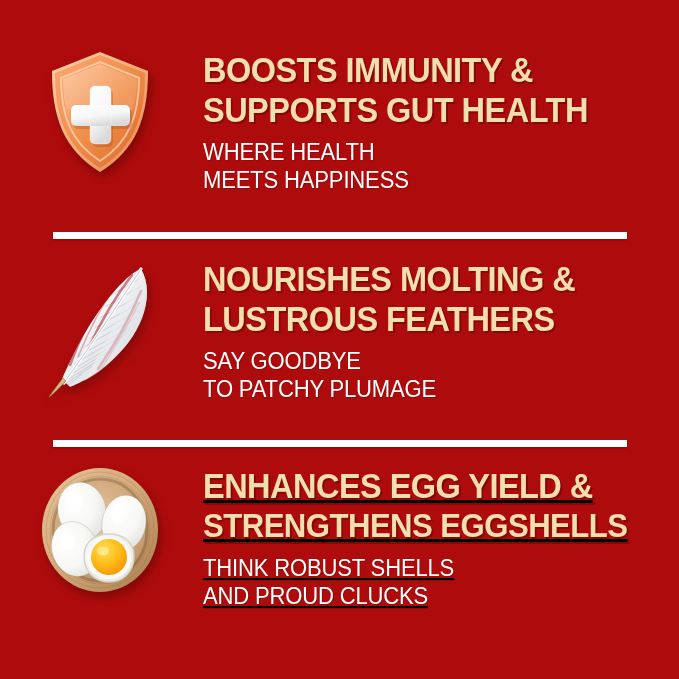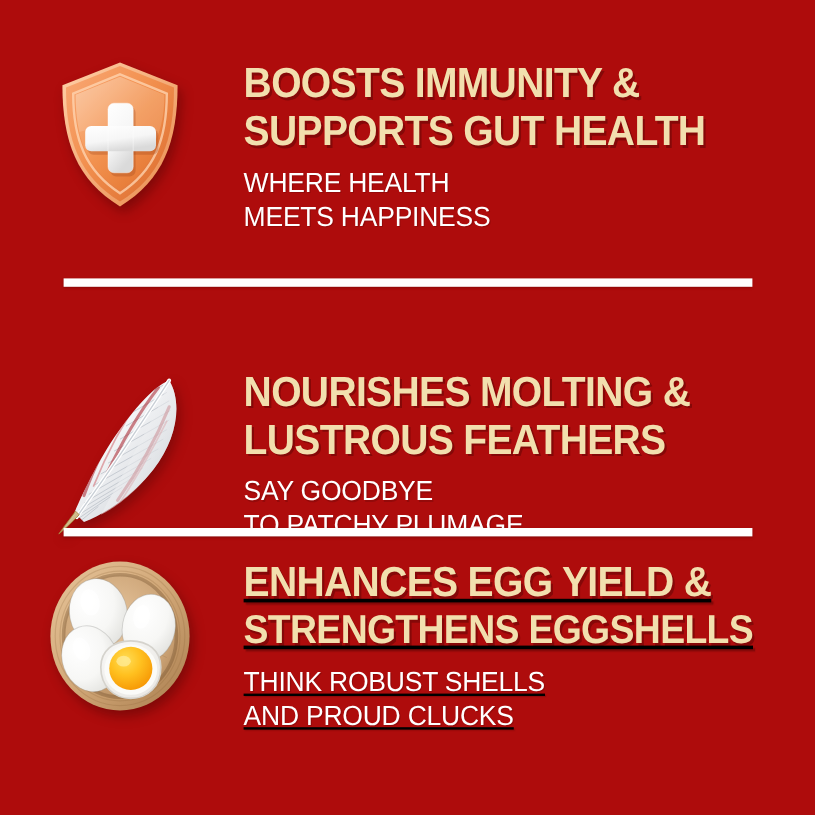--- a/index.html
+++ b/index.html
@@ -170,21 +170,21 @@
     <div class="text-cell">
       <div class="headline" style="color: rgb(242, 223, 174);">BOOSTS IMMUNITY &amp;</div>
       <div class="headline" style="color: rgb(242, 223, 174);">SUPPORTS GUT HEALTH</div>
       <div class="subline" style="color: rgb(255, 255, 255);">WHERE HEALTH</div>
       <div class="subline" style="margin-top: 0px; color: rgb(255, 255, 255);">MEETS HAPPINESS</div>
     </div>
   </div>
 
   <div class="divider" style="top: 232px; background: rgb(255, 255, 255);"></div>
 
-  <div class="feature-row" style="top:257px;margin-top:48px;">
+  <div class="feature-row" style="top:257px;">
     <div class="icon-cell">
       <div class="icon-wrap feather-icon">
         <svg viewBox="0 0 120 145" width="120" height="145" aria-hidden="true">
           <defs>
             <linearGradient id="fthG" x1="0.15" y1="0.1" x2="0.9" y2="0.95">
               <stop offset="0%" stop-color="#FFFFFF"></stop>
               <stop offset="35%" stop-color="#F3F4F6"></stop>
               <stop offset="70%" stop-color="#DDE0E4"></stop>
               <stop offset="100%" stop-color="#C3C8CE"></stop>
             </linearGradient>

